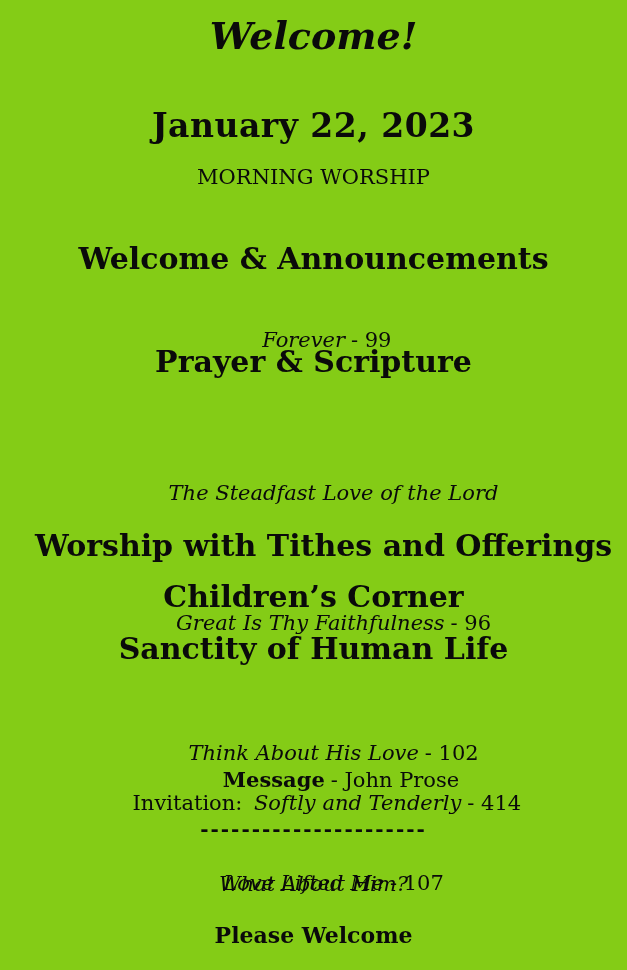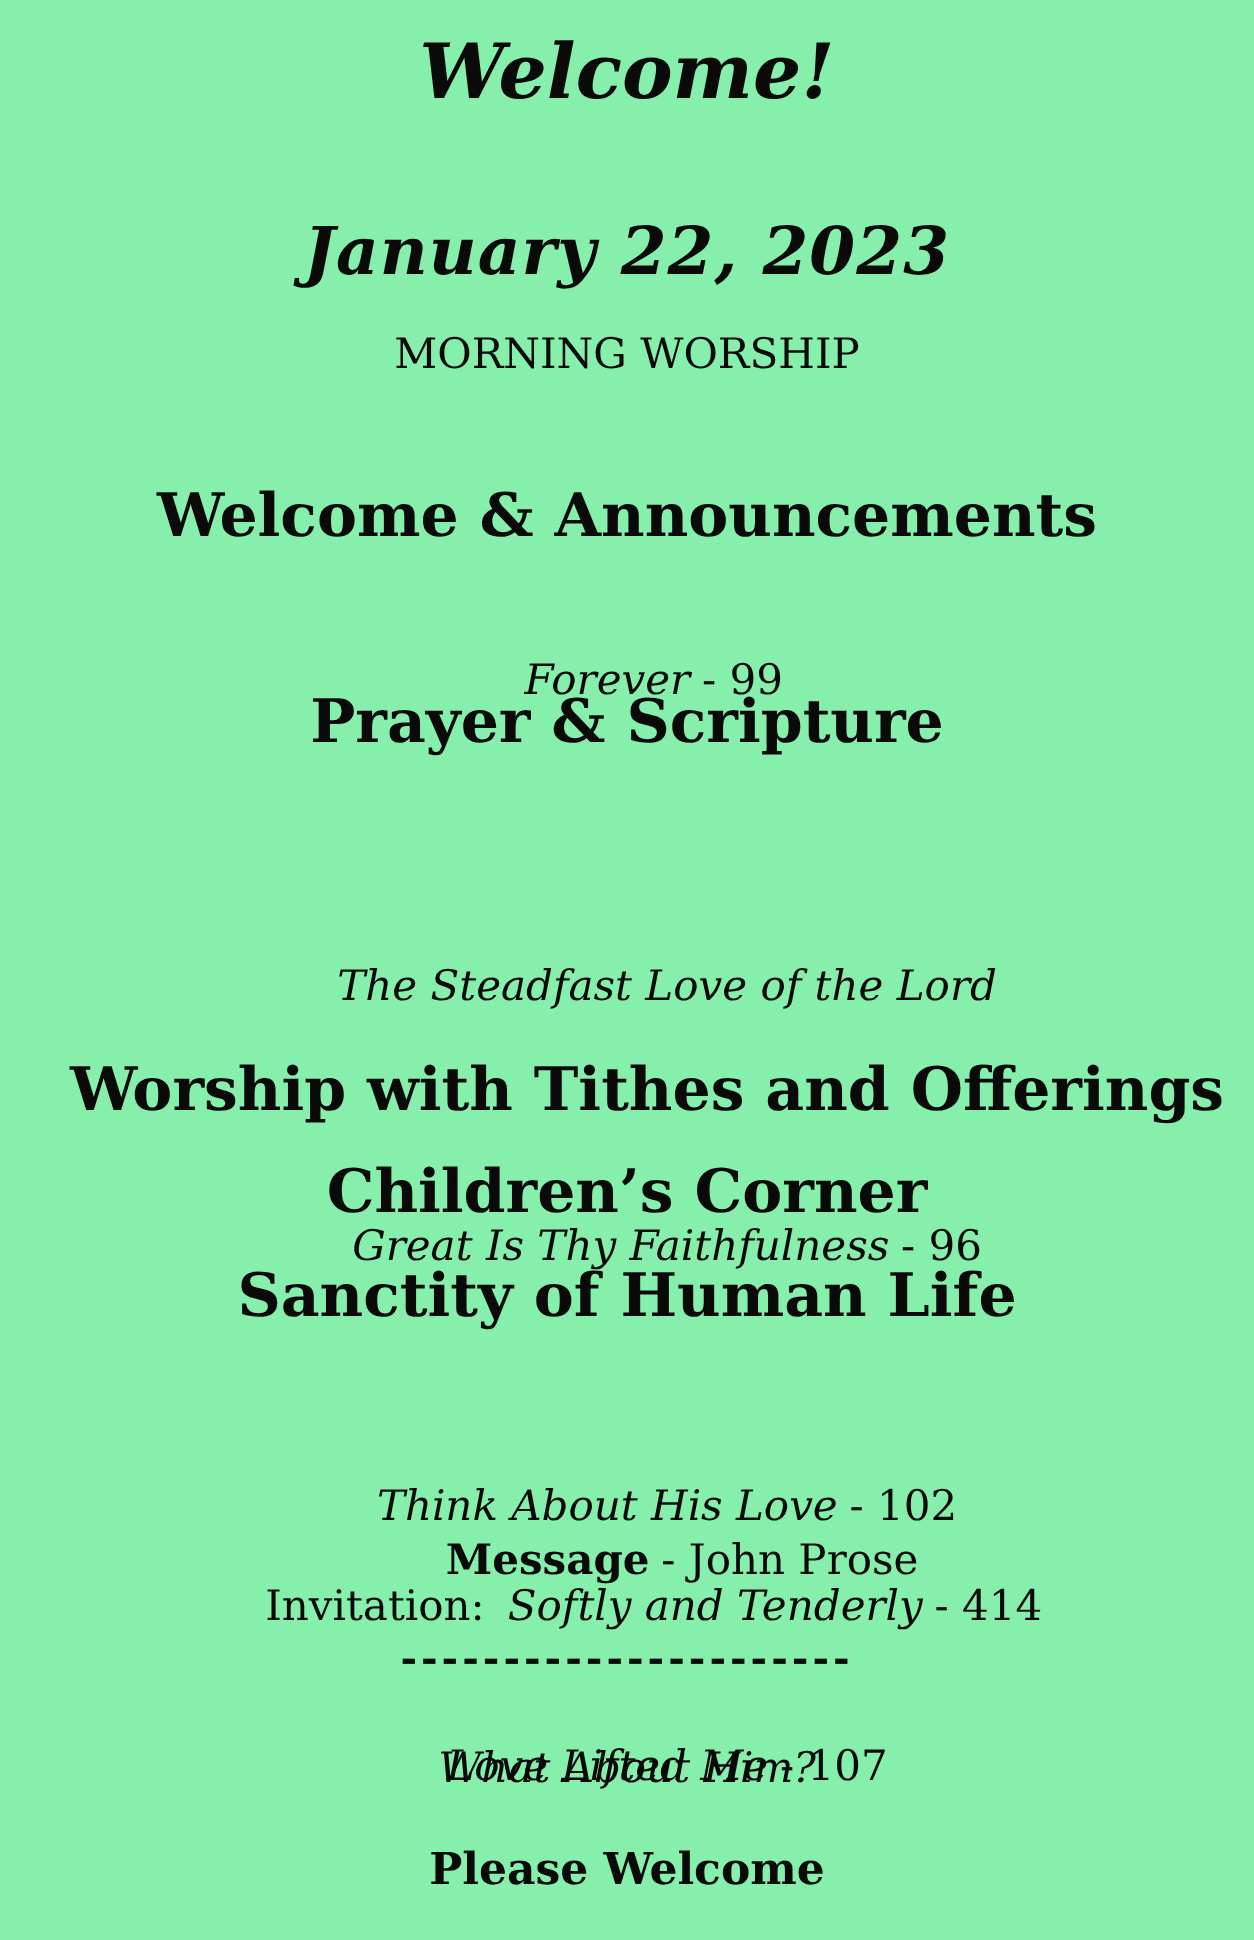--- a/index.html
+++ b/index.html
@@ -4,21 +4,21 @@
 <style>
   html, body {
     margin: 0;
     padding: 0;
     background: #ffffff;
   }
   .page {
     position: relative;
     width: 627px;
     height: 970px;
-    background: #86efac;
+    background: #84cc16;
     color: #0a0a0a;
     font-family: "DejaVu Serif", serif;
     overflow: hidden;
   }
   .line {
     position: absolute;
     left: 0;
     width: 100%;
     text-align: center;
     line-height: 26px;
@@ -32,21 +32,20 @@
     font-weight: 700;
     font-style: italic;
     font-family: "DejaVu Serif", cursive;
   }
   .date {
     top: 106px;
     font-size: 33px;
     line-height: 40px;
     font-weight: 700;
     letter-spacing: 0.5px;
-    font-style: italic;
   }
   .service {
     top: 164px;
     font-size: 21px;
   }
   .heading {
     font-size: 30px;
     font-weight: 700;
   }
   .h-welcome-ann   { top: 246px; }

